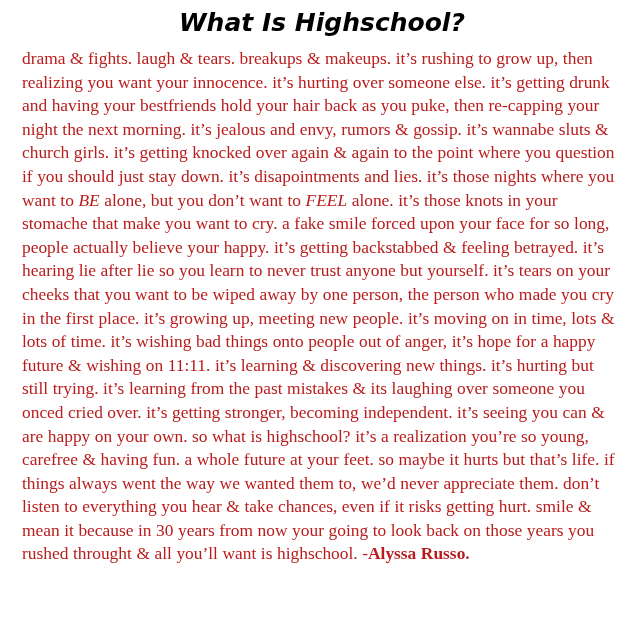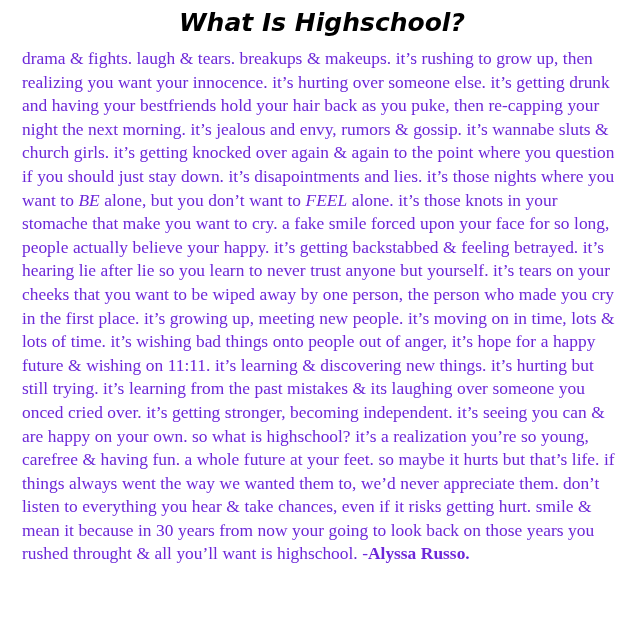--- a/index.html
+++ b/index.html
@@ -29,21 +29,21 @@
     text-align: center;
     letter-spacing: 0px;
     margin: 4px 0 10px 0;
     color: #000;
   }
   #body-text {
     font-family: "Liberation Serif", serif;
     font-size: 17.4px;
     line-height: 23.6px;
     text-align: left;
-    color: #6d28d9;
+    color: #b91c1c;
     word-spacing: 0.2px;
   }
   .em-it {
     font-style: italic;
   }
   .sig {
     font-weight: bold;
   }
 </style>
 </head>

